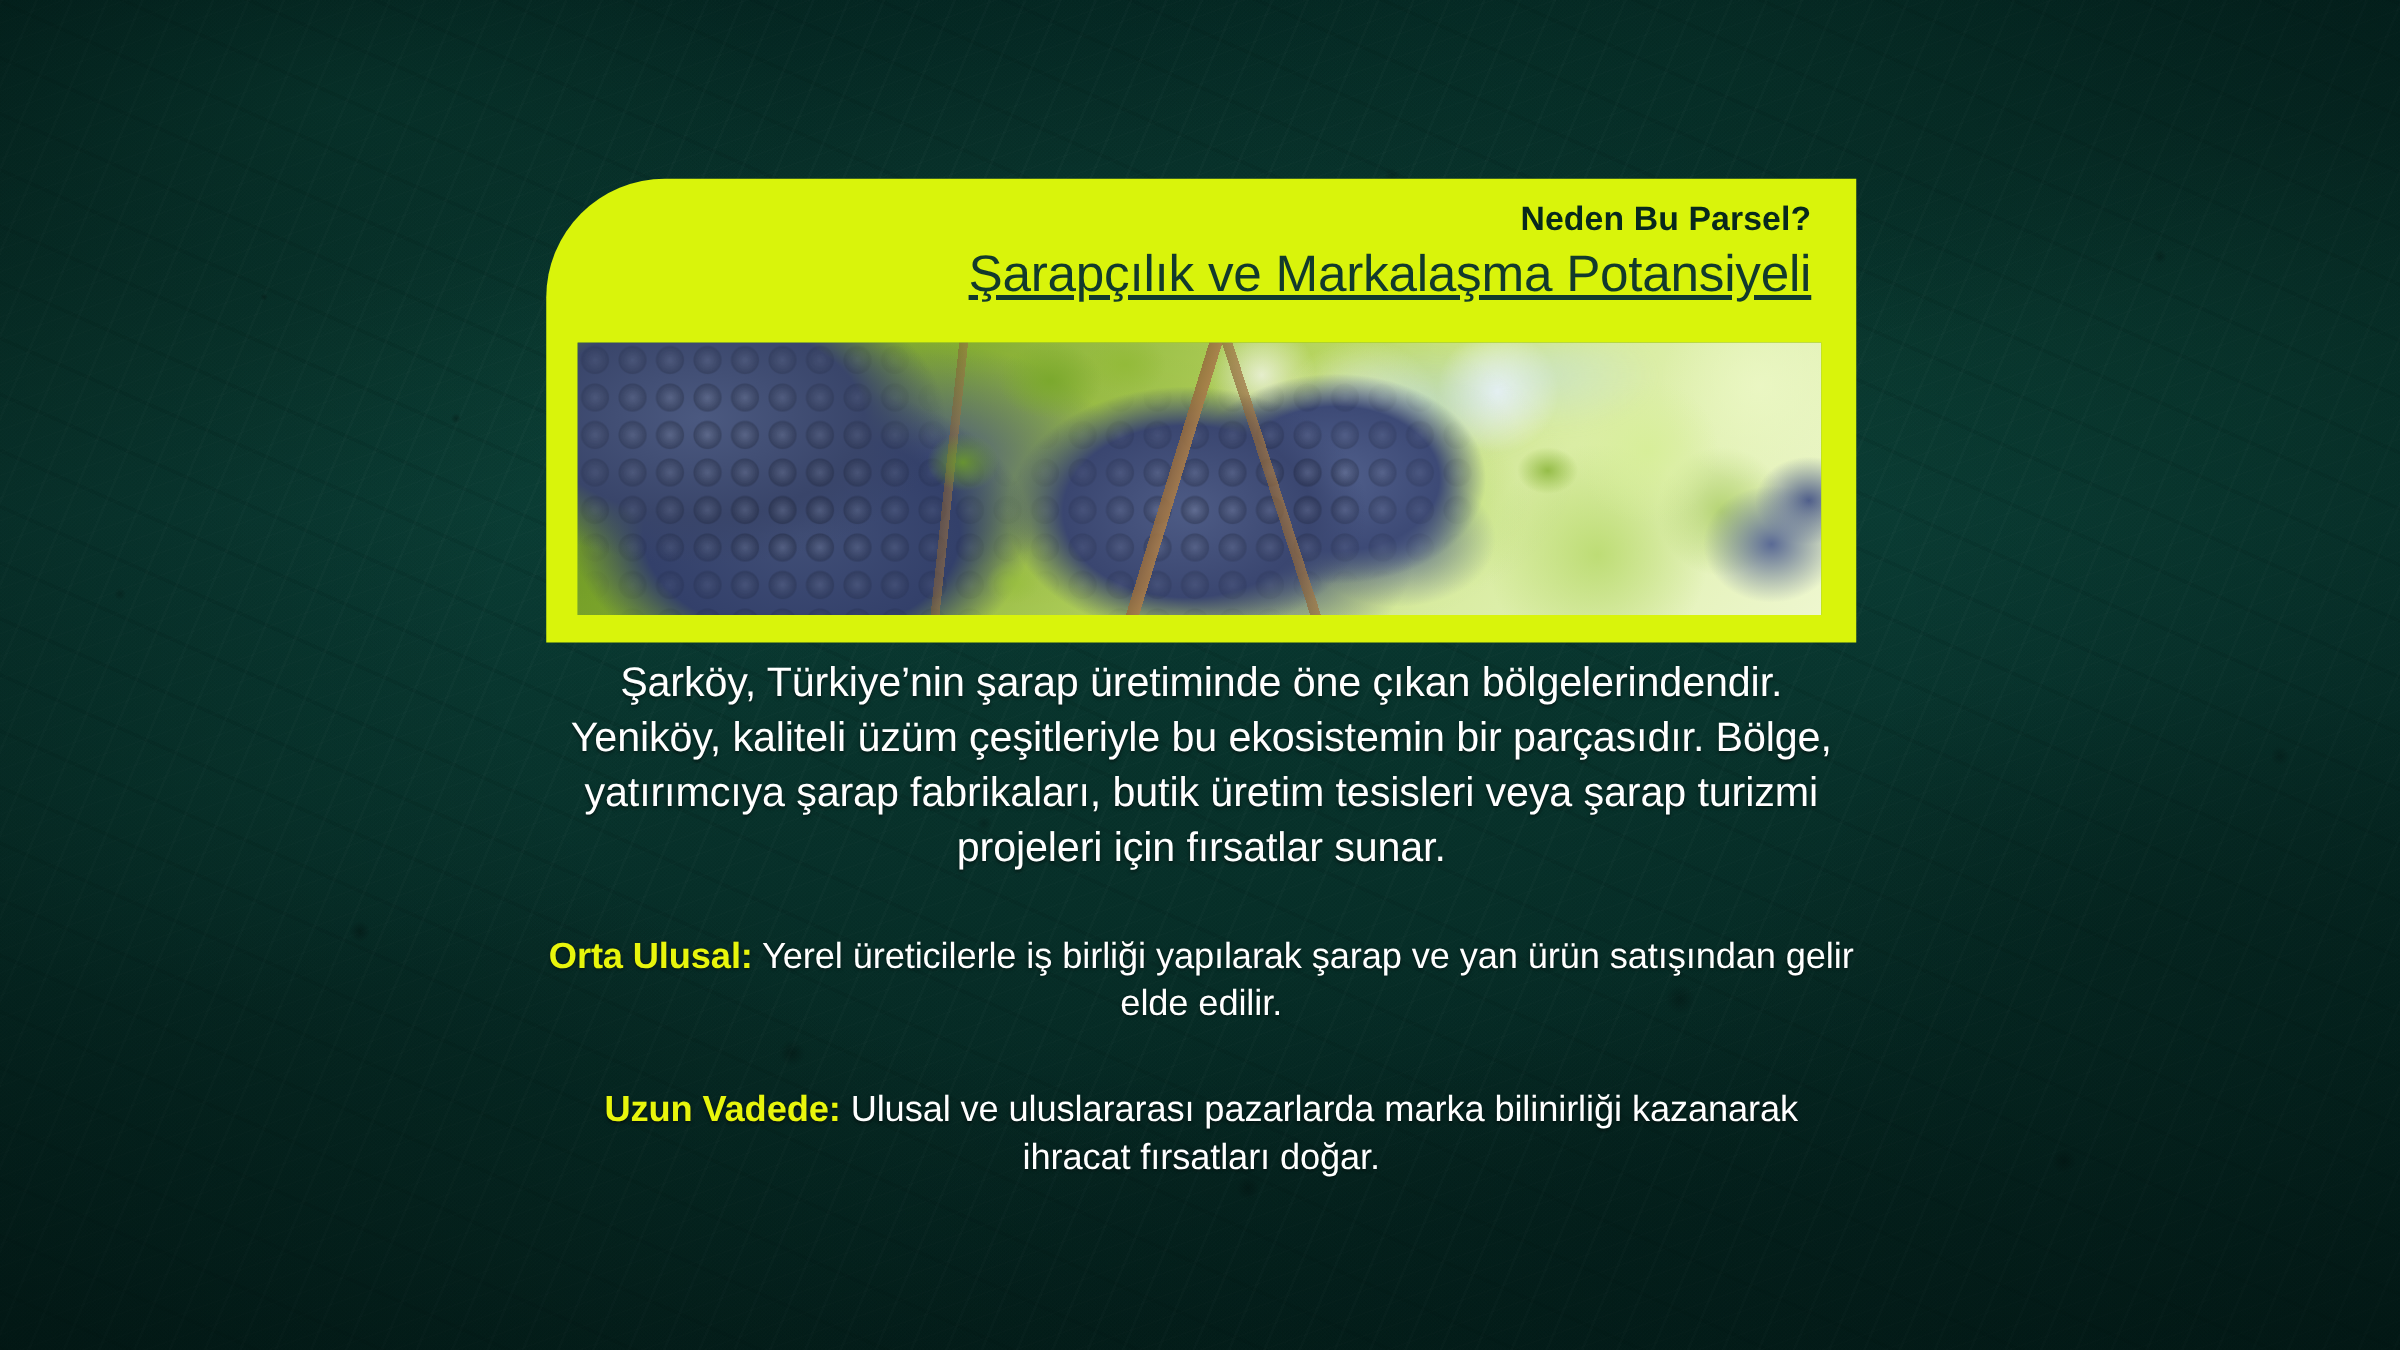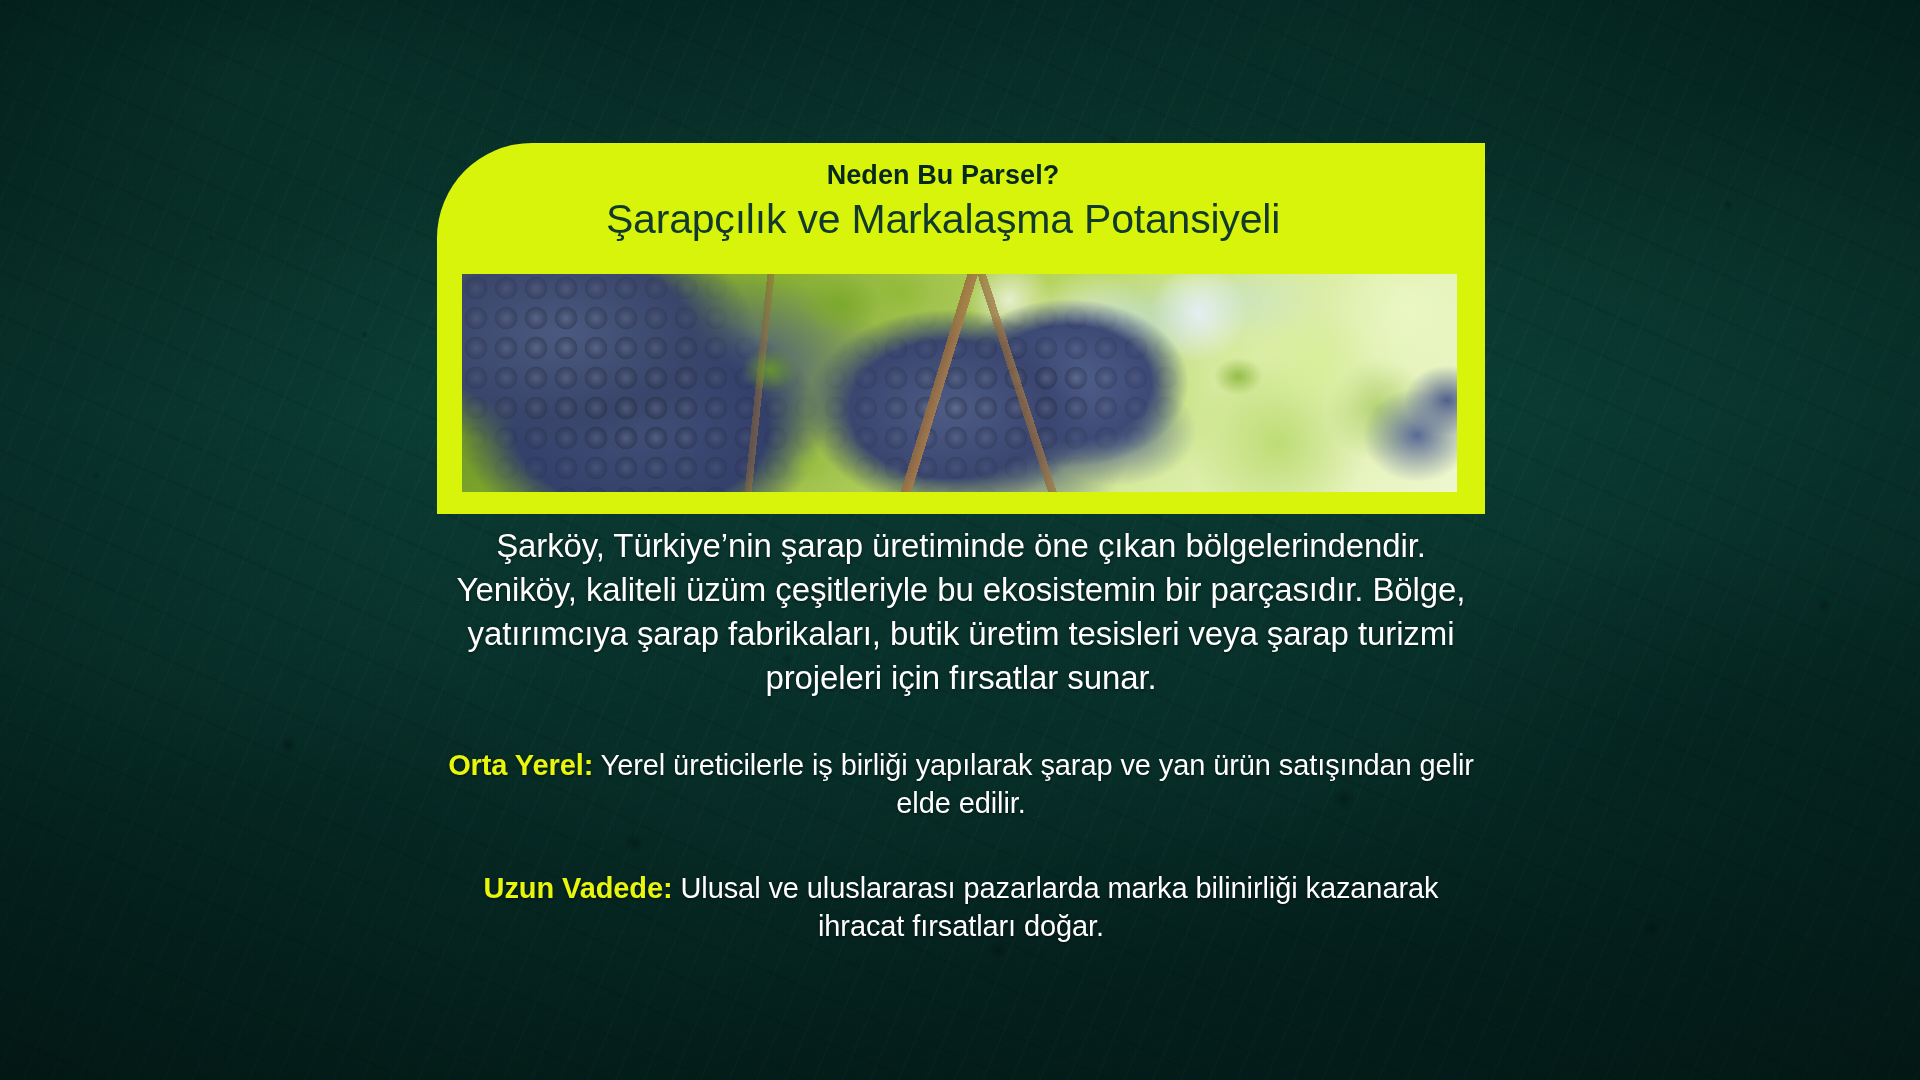--- a/index.html
+++ b/index.html
@@ -1,15 +1,15 @@
 <!DOCTYPE html>
 <html><head>
 <meta charset="utf-8">
 <style>
-  * { margin:0; padding:0; box-sizing:border-box;text-align:center; }
+  * { margin:0; padding:0; box-sizing:border-box; }
   html, body {
     width:1920px; height:1080px;
     overflow:hidden;
     font-family:"Liberation Sans", sans-serif;
     background:#0a2a24;
   }
 
   
   #stage{
     position:relative;
@@ -114,20 +114,21 @@
     letter-spacing:.1px;
     line-height:1.1;
   }
   #headline{
     margin-top:5px;
     font-size:41px;
     font-weight:400;
     color:#123a2c;
     line-height:1.15;
     letter-spacing:-.2px;
+    text-decoration:underline;
   }
 
   
   #photo{
     position:absolute;
     left:25px; top:131px;
     width:995px; height:218px;
     overflow:hidden;
     background:#7fae2a;
   }
@@ -269,21 +270,21 @@
       <div class="ph ph-leaves"></div>
     </div>
 
   </div>
 
   <div id="copy">
 
     <p id="intro">Şarköy, Türkiye’nin şarap üretiminde öne çıkan bölgelerindendir. Yeniköy, kaliteli üzüm çeşitleriyle bu ekosistemin bir parçasıdır. Bölge, yatırımcıya şarap fabrikaları, butik üretim tesisleri veya şarap turizmi projeleri için fırsatlar sunar.</p>
 
     <p class="term-block">
-      <span class="term-label">Orta Yerel:</span><span> Yerel üreticilerle iş birliği yapılarak şarap ve yan ürün satışından gelir elde edilir.</span>
+      <span class="term-label">Orta Ulusal:</span><span> Yerel üreticilerle iş birliği yapılarak şarap ve yan ürün satışından gelir elde edilir.</span>
     </p>
 
     <p class="term-block">
       <span class="term-label">Uzun Vadede:</span><span> Ulusal ve uluslararası pazarlarda marka bilinirliği kazanarak ihracat fırsatları doğar.</span>
     </p>
 
   </div>
 
 </div>
 

